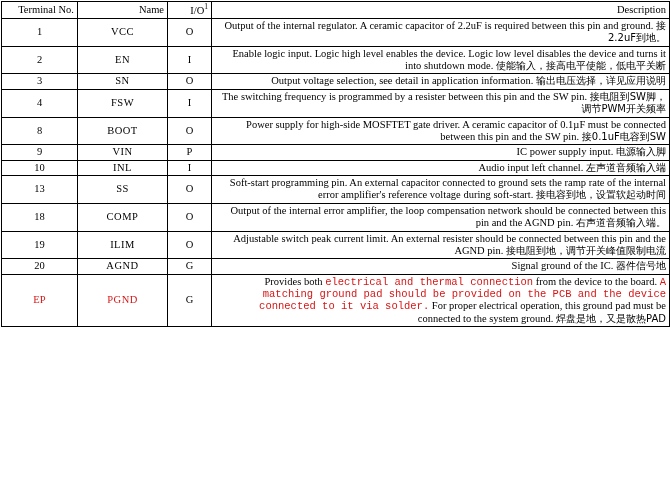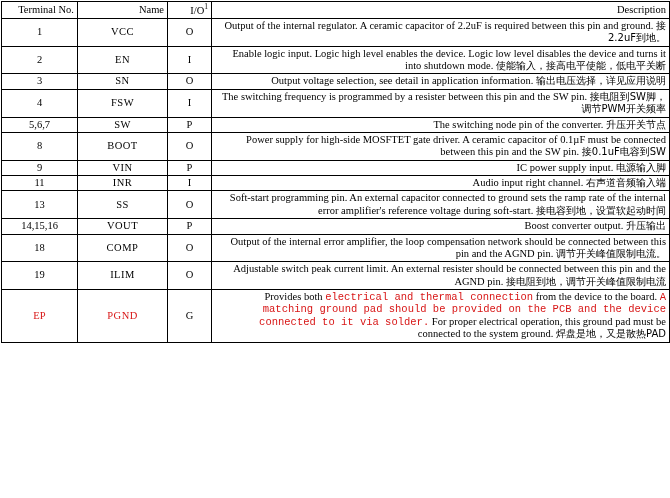--- a/index.html
+++ b/index.html
@@ -106,66 +106,60 @@
         <td class="io">O</td>
         <td class="desc"><span>Output voltage selection, see detail in application information. </span><span class="cn">输出电压选择，详见应用说明</span></td>
       </tr>
       <tr>
         <td class="term">4</td>
         <td class="name">FSW</td>
         <td class="io">I</td>
         <td class="desc"><span>The switching frequency is programmed by a resister between this pin and the SW pin. </span><span class="cn">接电阻到SW脚，调节PWM开关频率</span></td>
       </tr>
       <tr>
-        <td class="term">5,6,7</td>
-        <td class="name">SW</td>
-        <td class="io">P</td>
-        <td class="desc"><span>The switching node pin of the converter. </span><span class="cn">升压开关节点</span></td>
-      </tr>
-      <tr>
         <td class="term">8</td>
         <td class="name">BOOT</td>
         <td class="io">O</td>
         <td class="desc"><span>Power supply for high-side MOSFTET gate driver. A ceramic capacitor of 0.1µF must be connected between this pin and the SW pin. </span><span class="cn">接0.1uF电容到SW</span></td>
       </tr>
       <tr>
         <td class="term">9</td>
         <td class="name">VIN</td>
         <td class="io">P</td>
         <td class="desc"><span>IC power supply input. </span><span class="cn">电源输入脚</span></td>
       </tr>
       <tr>
-        <td class="term">11</td>
-        <td class="name">INR</td>
+        <td class="term">10</td>
+        <td class="name">INL</td>
         <td class="io">I</td>
-        <td class="desc"><span>Audio input right channel. </span><span class="cn">右声道音频输入端</span></td>
+        <td class="desc"><span>Audio input left channel. </span><span class="cn">左声道音频输入端</span></td>
       </tr>
       <tr>
         <td class="term">13</td>
         <td class="name">SS</td>
         <td class="io">O</td>
         <td class="desc"><span>Soft-start programming pin. An external capacitor connected to ground sets the ramp rate of the internal error amplifier's reference voltage during soft-start. </span><span class="cn">接电容到地，设置软起动时间</span></td>
       </tr>
       <tr>
-        <td class="term">14,15,16</td>
-        <td class="name">VOUT</td>
-        <td class="io">P</td>
-        <td class="desc"><span>Boost converter output. </span><span class="cn">升压输出</span></td>
-      </tr>
-      <tr>
         <td class="term">18</td>
         <td class="name">COMP</td>
         <td class="io">O</td>
-        <td class="desc"><span>Output of the internal error amplifier, the loop compensation network should be connected between this pin and the AGND pin. </span><span class="cn">调节开关峰值限制电流。</span></td>
+        <td class="desc"><span>Output of the internal error amplifier, the loop compensation network should be connected between this pin and the AGND pin. </span><span class="cn">右声道音频输入端。</span></td>
       </tr>
       <tr>
         <td class="term">19</td>
         <td class="name">ILIM</td>
         <td class="io">O</td>
         <td class="desc"><span>Adjustable switch peak current limit. An external resister should be connected between this pin and the AGND pin. </span><span class="cn">接电阻到地，调节开关峰值限制电流</span></td>
+      </tr>
+      <tr>
+        <td class="term">20</td>
+        <td class="name">AGND</td>
+        <td class="io">G</td>
+        <td class="desc"><span>Signal ground of the IC. </span><span class="cn">器件信号地</span></td>
       </tr>
       <tr class="ep-row">
         <td class="term">EP</td>
         <td class="name">PGND</td>
         <td class="io">G</td>
         <td class="desc"><span>Provides both </span><span class="hl">electrical and thermal connection</span><span> from the device to the board. </span><span class="hl">A matching ground pad should be provided on the PCB and the device connected to it via solder.</span><span> For proper electrical operation, this ground pad must be connected to the system ground. </span><span class="cn">焊盘是地，又是散热PAD</span></td>
       </tr>
     </tbody>
 </table>
 

